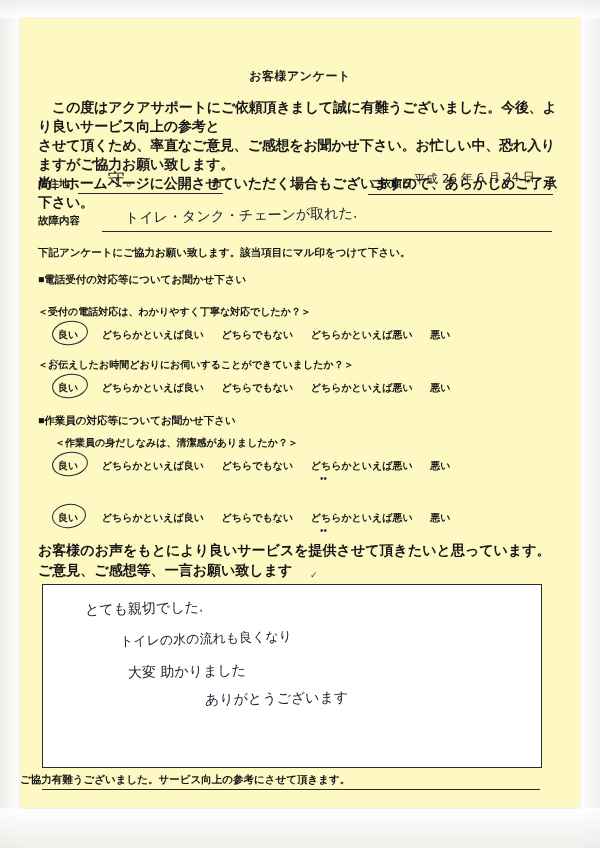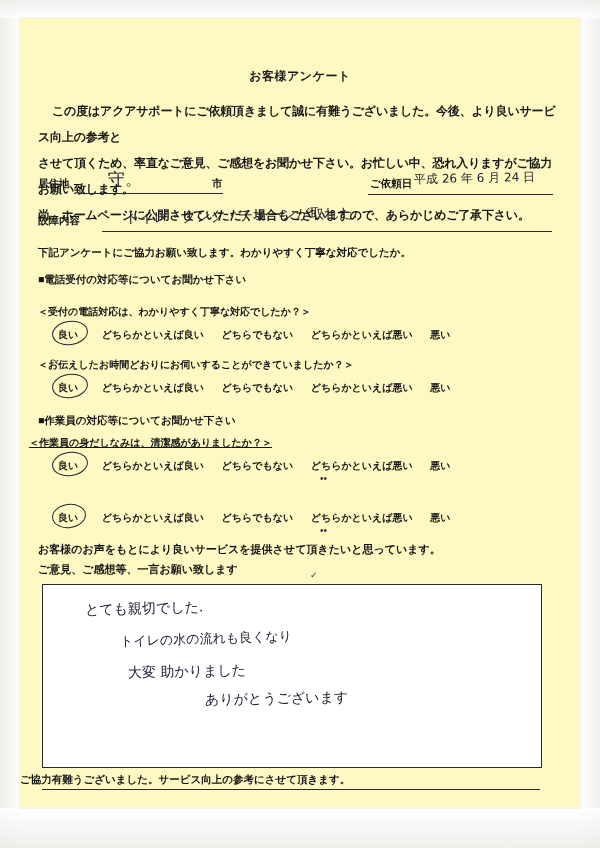--- a/index.html
+++ b/index.html
@@ -61,22 +61,22 @@
     font-weight: bold;
     color: #1b1b1b;
     letter-spacing: .5px;
   }
 
   .intro {
     position: absolute;
     left: 18px;
     top: 80px;
     width: 524px;
-    font-size: 12px;
-    line-height: 26px;
+    font-size: 14px;
+    line-height: 19px;
     color: #171717;
     font-weight: bold;
     letter-spacing: -.2px;
   }
   .intro p { margin: 0; }
   .intro .indent { text-indent: 14px; }
 
   
   .field-row {
     position: absolute;
@@ -125,21 +125,21 @@
     transform: rotate(-8deg);
   }
   .tick {
     position: absolute;
     color: #2a2a40;
     font-size: 10px;
   }
 
   .comment-label {
     position: absolute;
-    font-size: 11px;
+    font-size: 14px;
     font-weight: bold;
     color: #141414;
   }
   .comment-box {
     position: absolute;
     border: 1.3px solid #2b2b2b;
     background: #ffffff;
   }
   .comment-hand {
     position: absolute;
@@ -193,21 +193,21 @@
     <div class="field-row" style="left:192px; top:159px;">市</div>
 
     <div class="field-row" style="left:350px; top:159px;">ご依頼日</div>
     <div class="rule" style="left:348px; top:176px; width:185px;"></div>
     <div class="hand" style="left:394px; top:152px; font-size:12px;">平成 26 年 6 月 24 日</div>
 
     <div class="field-row" style="left:18px; top:196px;">故障内容</div>
     <div class="rule" style="left:82px; top:213px; width:450px;"></div>
     <div class="hand" style="left:105px; top:189px; font-size:14px;">トイレ・タンク・チェーンが取れた.</div>
 
-    <div class="field-row" style="left:18px; top:228px;">下記アンケートにご協力お願い致します。わかりやすく丁寧な対応でしたか。</div>
+    <div class="field-row" style="left:18px; top:228px;">下記アンケートにご協力お願い致します。該当項目にマル印をつけて下さい。</div>
 
     <div class="section-head" style="left:18px; top:255px;">■電話受付の対応等についてお聞かせ下さい</div>
 
     <div class="q-line" style="left:18px; top:287px;">＜受付の電話対応は、わかりやすく丁寧な対応でしたか？＞</div>
     <div class="opts" style="left:38px; top:310px;">
       <span class="opt">良い</span>
       <span style="display:inline-block;width:18px"></span>
       <span class="opt">どちらかといえば良い</span>
       <span style="display:inline-block;width:12px"></span>
       <span class="opt">どちらでもない</span>
@@ -228,21 +228,21 @@
       <span style="display:inline-block;width:12px"></span>
       <span class="opt">どちらかといえば悪い</span>
       <span style="display:inline-block;width:12px"></span>
       <span class="opt">悪い</span>
     </div>
     <div class="circle-mark" style="left:32px; top:356px; width:34px; height:22px;"></div>
     <div class="scribble" style="left:30px; top:337px;">〜</div>
 
     <div class="section-head" style="left:18px; top:396px;">■作業員の対応等についてお聞かせ下さい</div>
 
-    <div class="q-line" style="left:9px; top:418px;text-decoration:underline;">＜作業員の身だしなみは、清潔感がありましたか？＞</div>
+    <div class="q-line" style="left:35px; top:418px;">＜作業員の身だしなみは、清潔感がありましたか？＞</div>
     <div class="opts" style="left:38px; top:441px;">
       <span class="opt">良い</span>
       <span style="display:inline-block;width:18px"></span>
       <span class="opt">どちらかといえば良い</span>
       <span style="display:inline-block;width:12px"></span>
       <span class="opt">どちらでもない</span>
       <span style="display:inline-block;width:12px"></span>
       <span class="opt">どちらかといえば悪い</span>
       <span style="display:inline-block;width:12px"></span>
       <span class="opt">悪い</span>

